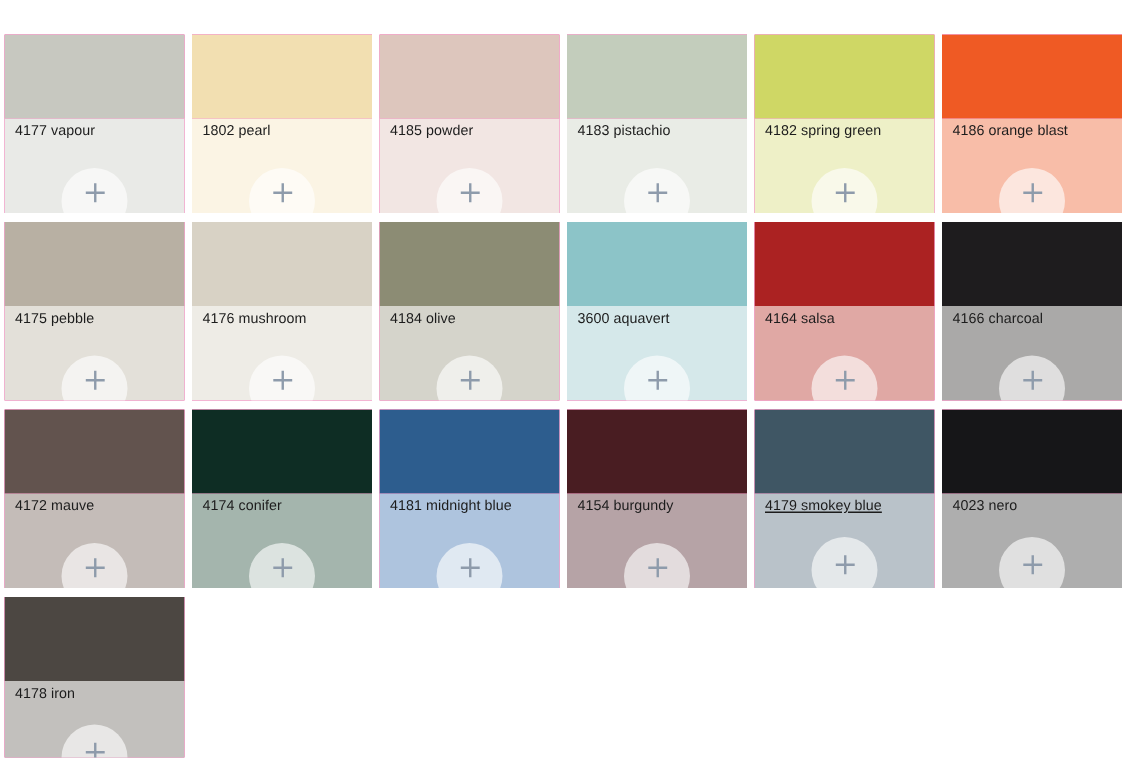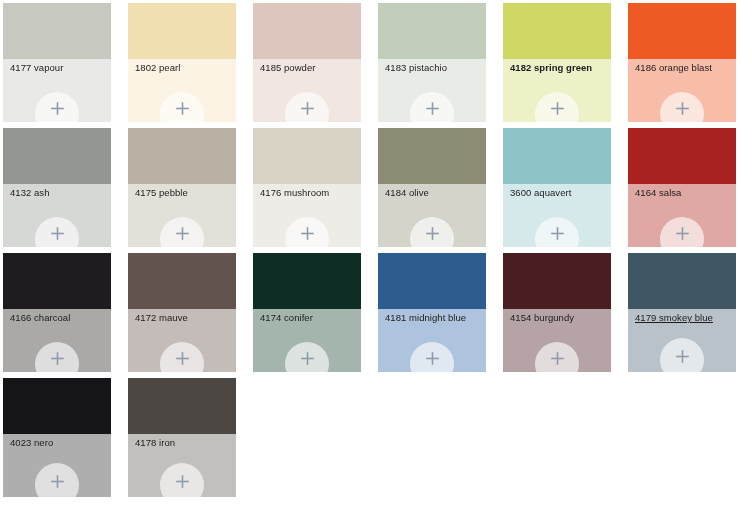--- a/index.html
+++ b/index.html
@@ -21,26 +21,27 @@
     row-gap: 6px;
     padding: 3px 0 0 3px;
     width: 752px;
     height: 505px;
     align-content: start;
     justify-content: start;
   }
 
   .swatch-card {
     position: relative;
-    width: 108px;
+    width: 120px;
     height: 119px;
     overflow: hidden;
     display: block;
     cursor: pointer;
     background: #ec4899;
+    margin-top: 20px;
   }
 
   .swatch-top {
     position: absolute;
     top: 0; left: 0; right: 0;
     height: 56px;
     background: #cccccc;
   }
 
   .swatch-body {
@@ -137,43 +138,32 @@
       <div class="add-circle">
         <svg width="15" height="15" viewBox="0 0 15 15">
           <line class="plus-stroke" x1="7.5" y1="1.2" x2="7.5" y2="13.8"></line>
           <line class="plus-stroke" x1="1.2" y1="7.5" x2="13.8" y2="7.5"></line>
         </svg>
       </div>
     </div>
     <div class="swatch-card">
       <div class="swatch-top" style="background: rgb(207, 215, 101);"></div>
       <div class="swatch-body" style="background: rgb(238, 240, 199);"></div>
-      <div class="swatch-label" style="color: rgb(28, 28, 28); font-weight: bold;">4182 spring green</div>
+      <div class="swatch-label" style="color: rgb(28, 28, 28);">4182 spring green</div>
       <div class="add-circle">
         <svg width="15" height="15" viewBox="0 0 15 15">
           <line class="plus-stroke" x1="7.5" y1="1.2" x2="7.5" y2="13.8"></line>
           <line class="plus-stroke" x1="1.2" y1="7.5" x2="13.8" y2="7.5"></line>
         </svg>
       </div>
     </div>
     <div class="swatch-card">
       <div class="swatch-top" style="background: rgb(239, 90, 36);"></div>
       <div class="swatch-body" style="background: rgb(248, 189, 168);"></div>
       <div class="swatch-label" style="color: rgb(28, 28, 28);">4186 orange blast</div>
-      <div class="add-circle">
-        <svg width="15" height="15" viewBox="0 0 15 15">
-          <line class="plus-stroke" x1="7.5" y1="1.2" x2="7.5" y2="13.8"></line>
-          <line class="plus-stroke" x1="1.2" y1="7.5" x2="13.8" y2="7.5"></line>
-        </svg>
-      </div>
-    </div>
-    <div class="swatch-card">
-      <div class="swatch-top" style="background: rgb(146, 151, 147);"></div>
-      <div class="swatch-body" style="background: rgb(214, 216, 213);"></div>
-      <div class="swatch-label" style="color: rgb(28, 28, 28);">4132 ash</div>
       <div class="add-circle">
         <svg width="15" height="15" viewBox="0 0 15 15">
           <line class="plus-stroke" x1="7.5" y1="1.2" x2="7.5" y2="13.8"></line>
           <line class="plus-stroke" x1="1.2" y1="7.5" x2="13.8" y2="7.5"></line>
         </svg>
       </div>
     </div>
     <div class="swatch-card">
       <div class="swatch-top" style="background: rgb(184, 176, 163);"></div>
       <div class="swatch-body" style="background: rgb(227, 224, 217);"></div>

